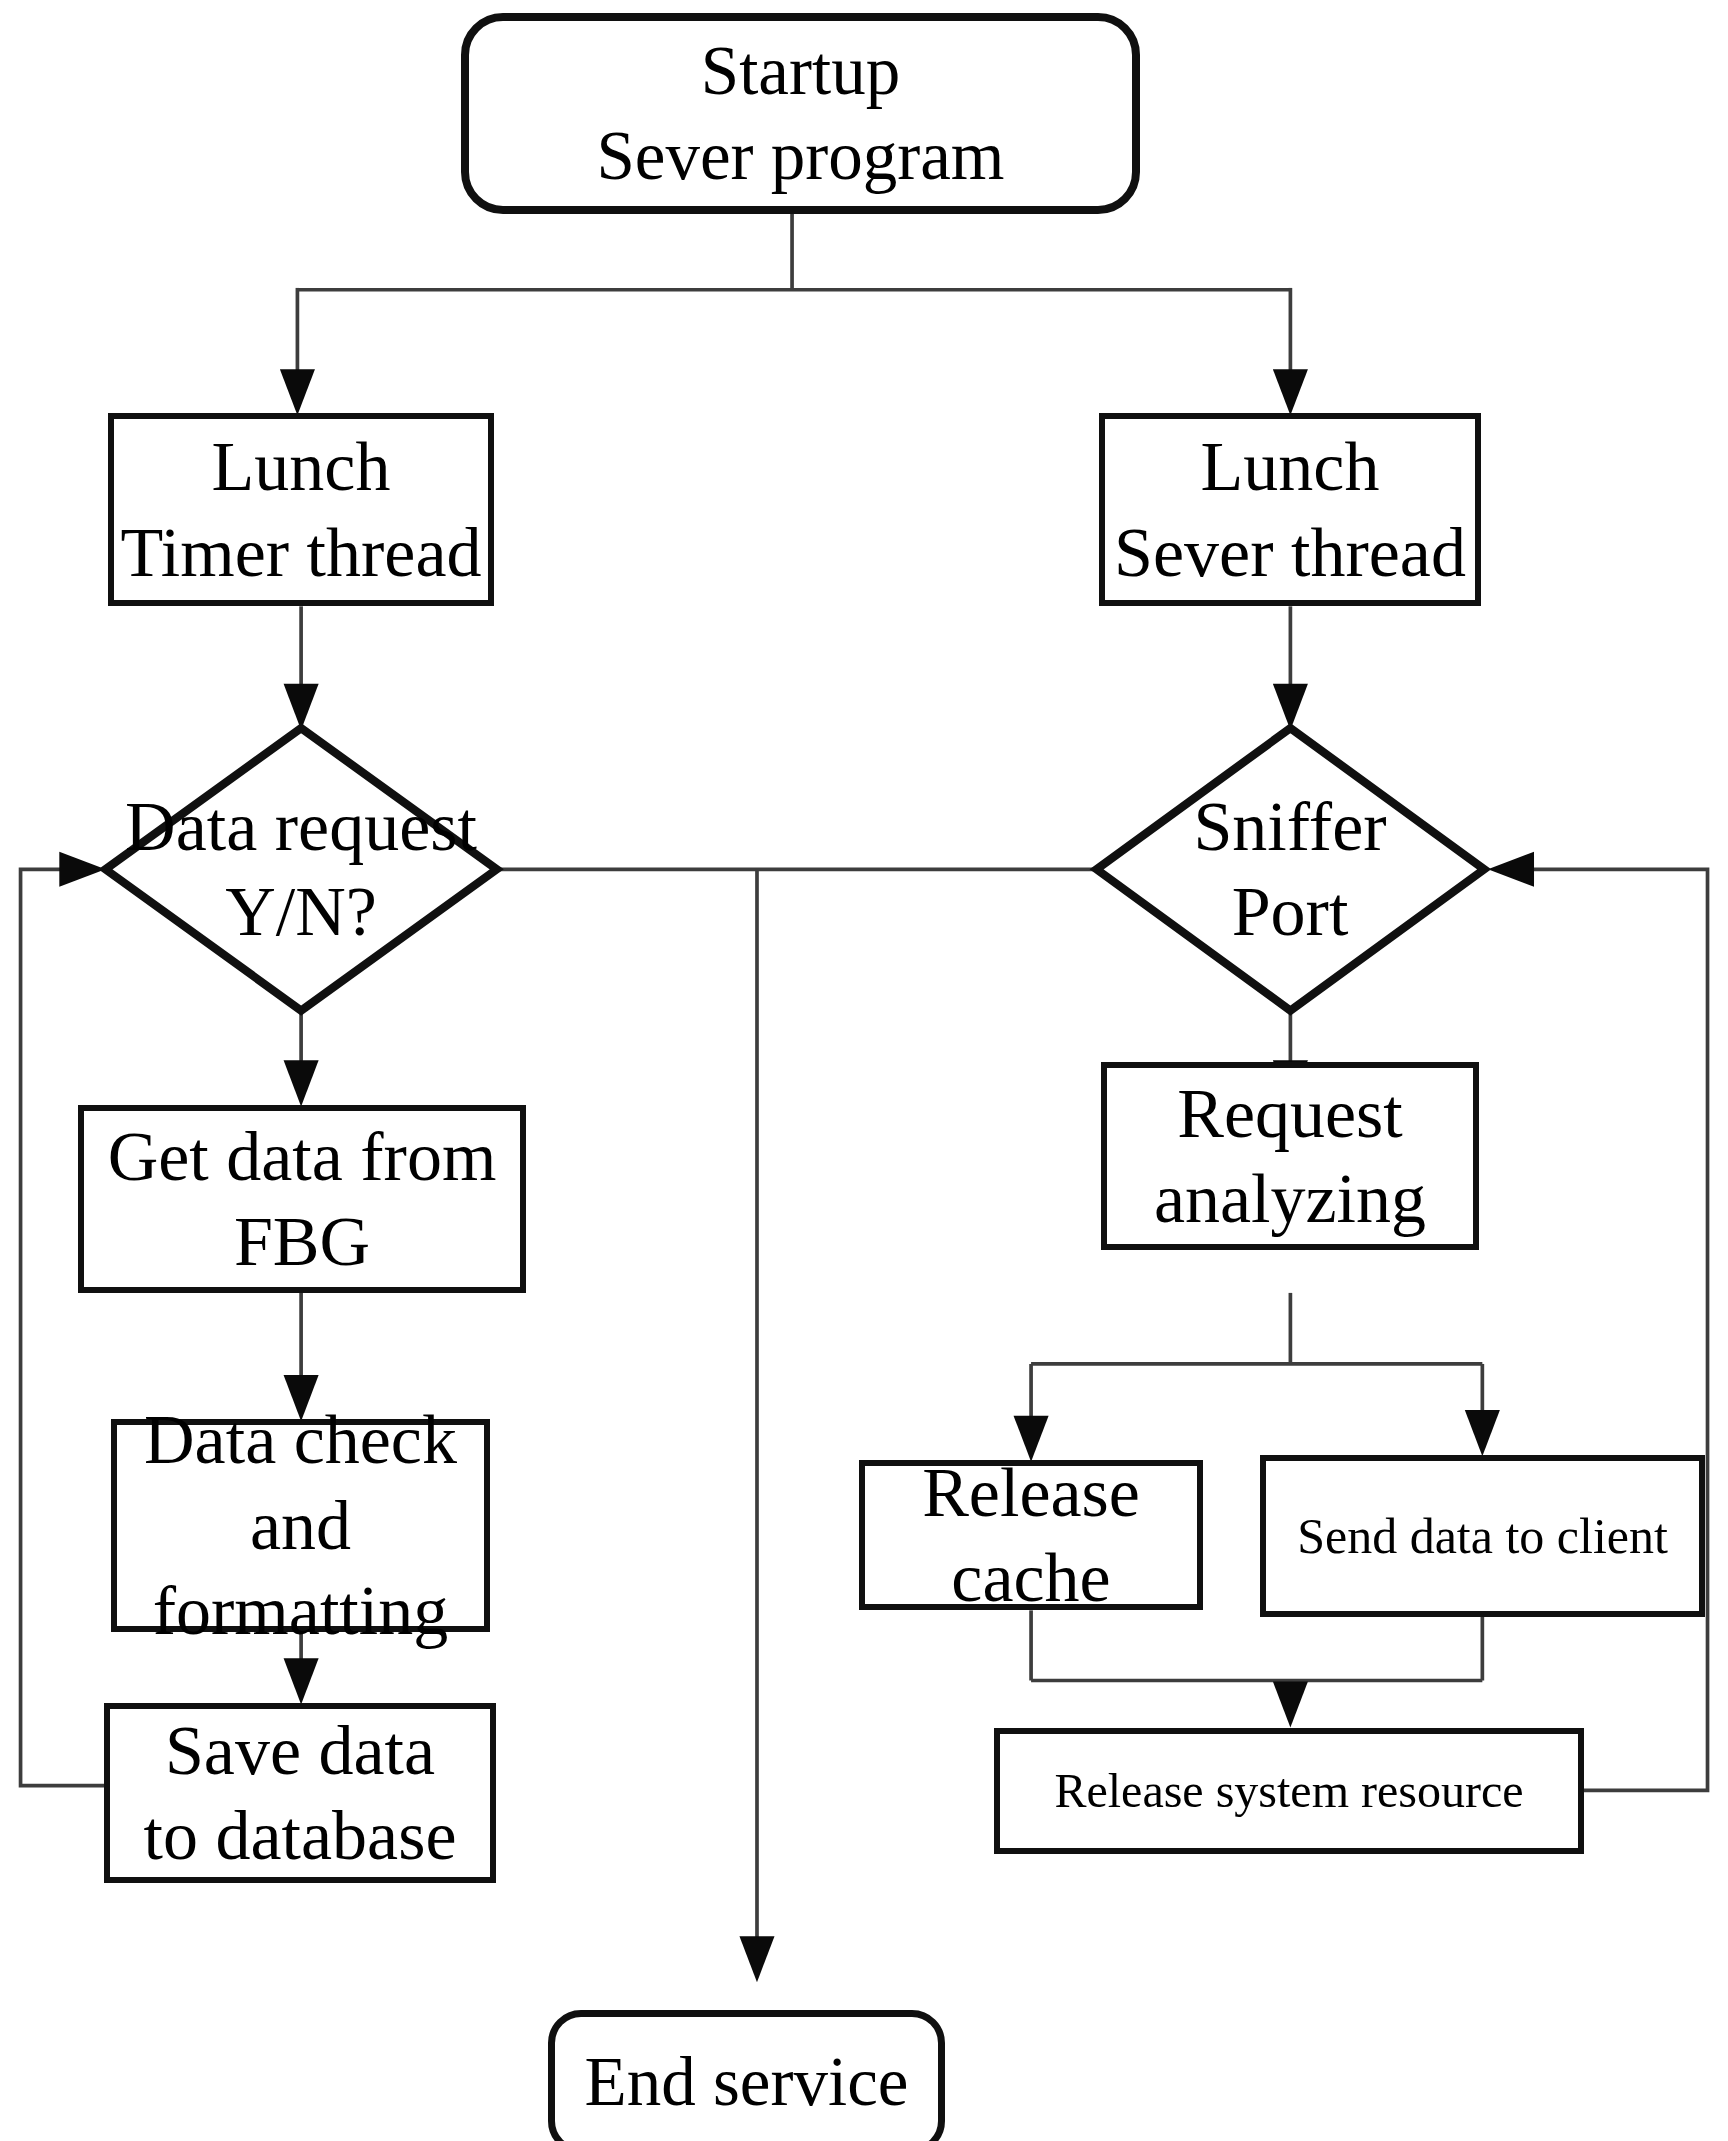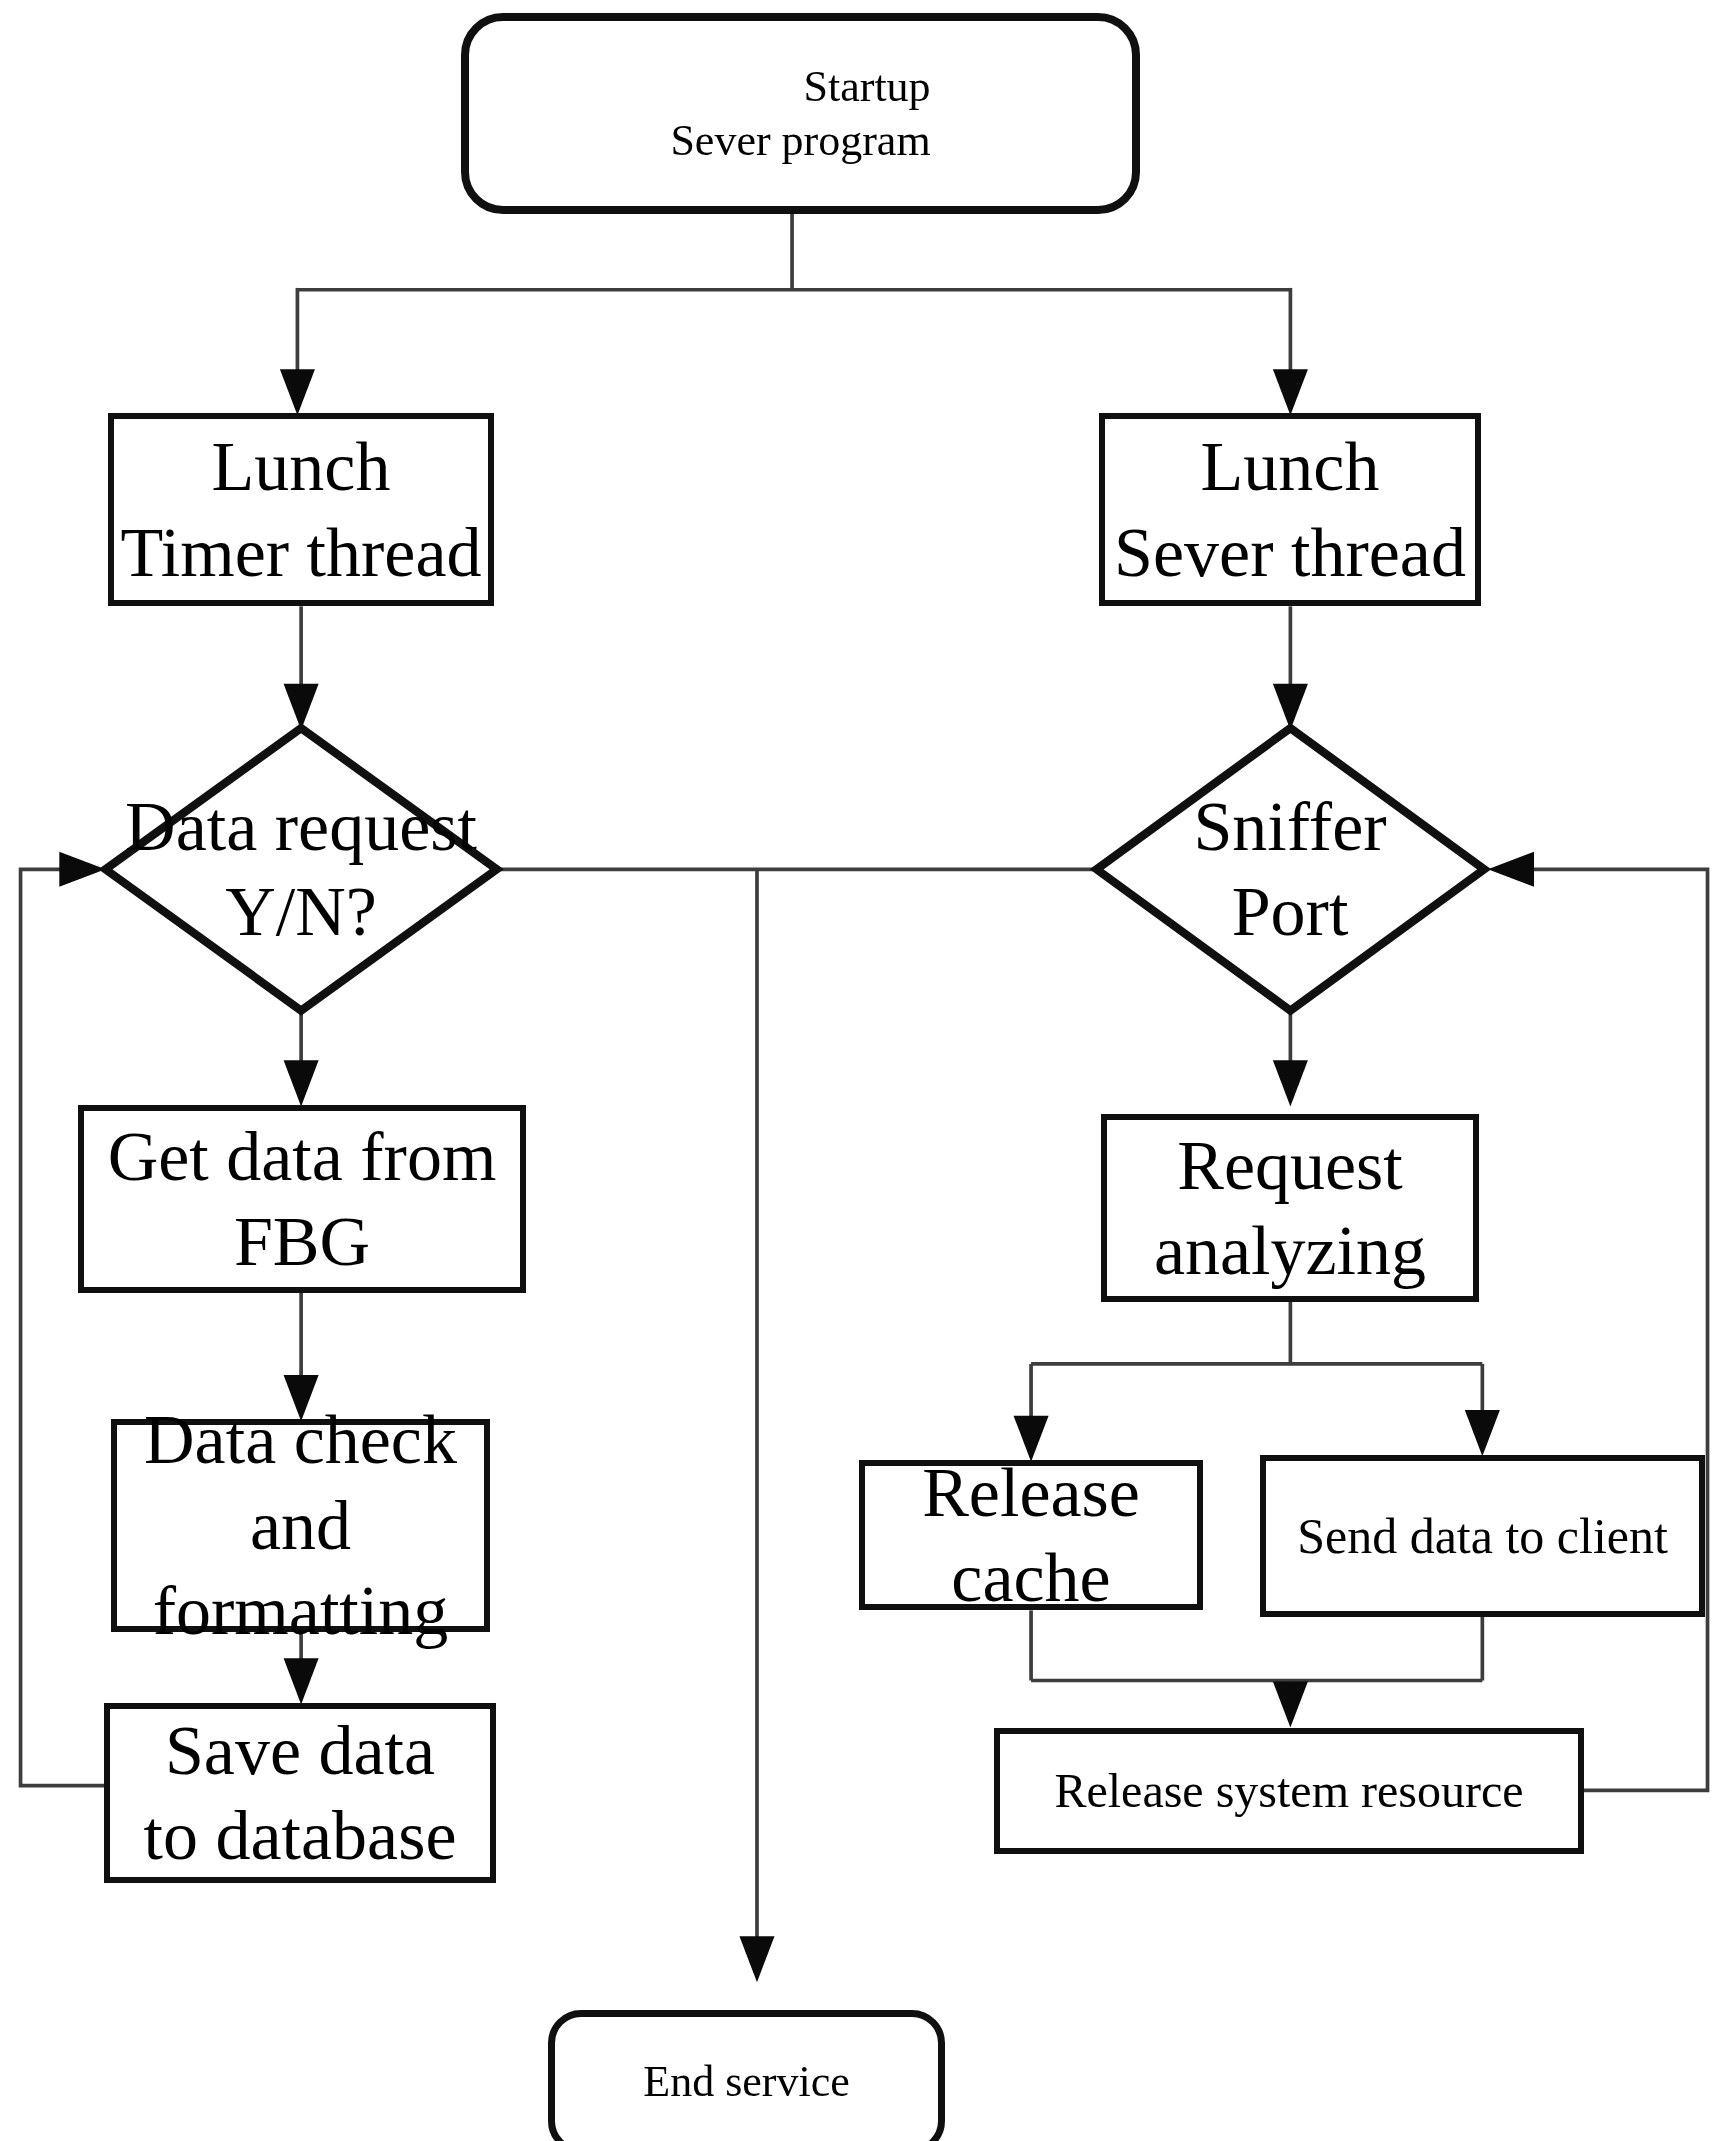--- a/index.html
+++ b/index.html
@@ -37,21 +37,21 @@
   .rounded { border-radius: 42px; border-width: 8.3px; }
   .terminal-end { border-radius: 33px; border-width: 7.4px; }
   .diamond-label {
     position: absolute;
     transform: translate(-50%, -50%);
     text-align: center;
     white-space: pre-line;
     line-height: 1.22;
     z-index: 3;
   }
-  .f-62 { font-size: 44px; text-align: right; }
+  .f-62 { font-size: 69px; }
   .f-58 { font-size: 70px; }
   .f-56 { font-size: 48px; }
   .f-54 { font-size: 50px; text-align: center; }
 </style>
 </head>
 <body>
 
 <div class="canvas">
 
   <svg class="edge-layer" viewBox="0 0 1873 2320" xmlns="http://www.w3.org/2000/svg">
@@ -137,21 +137,21 @@
   <div class="node f-58" style="left:111px; top:1419px; width:379px; height:213px;">
     <span class="lbl">Data check
 and formatting</span>
   </div>
 
   <div class="node f-58" style="left:104px; top:1703px; width:392px; height:180px;">
     <span class="lbl">Save data
 to database</span>
   </div>
 
-  <div class="node f-58" style="left:1101px; top:1114px; width:378px; height:188px;">
+  <div class="node f-58" style="left:1101px; top:1062px; width:378px; height:188px;">
     <span class="lbl">Request
 analyzing</span>
   </div>
 
   <div class="node f-58" style="left:859px; top:1460px; width:344px; height:150px;">
     <span class="lbl">Release cache</span>
   </div>
 
   <div class="node f-54" style="left:1260px; top:1455px; width:445px; height:162px;">
     <span class="lbl">Send data to client</span>

